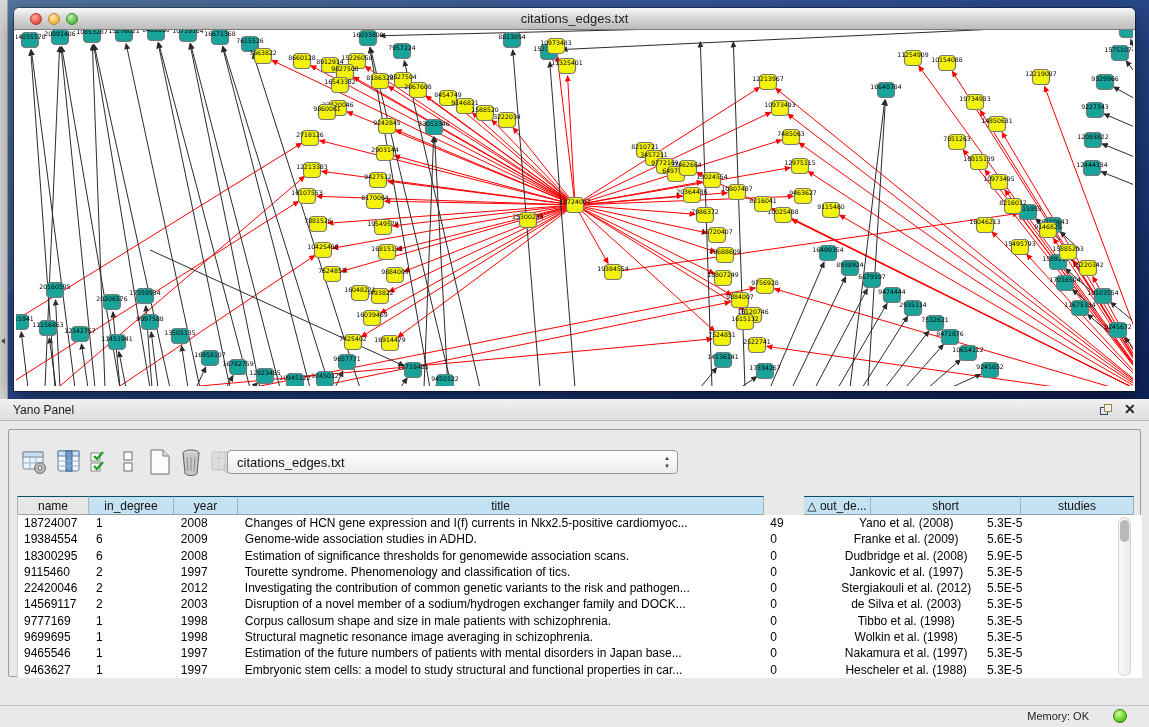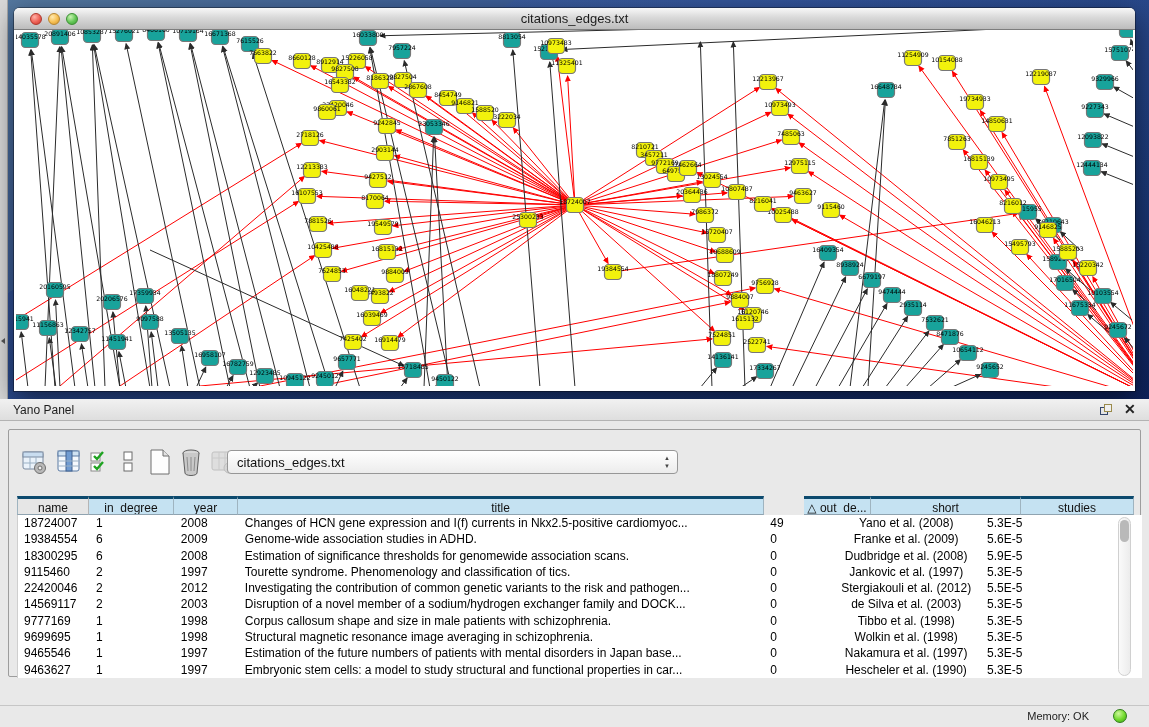--- a/index.html
+++ b/index.html
@@ -46,21 +46,21 @@
   .toolbar { position:absolute; left:0; top:0; width:100%; height:57px; }
   .tb-icon { position:absolute; top:18px; width:28px; height:28px; }
   .tb-icon svg { display:block; }
   .combo { position:absolute; left:218px; top:20px; width:451px; height:24px;
     border:1px solid #979797; border-radius:4px;
     background:linear-gradient(#ffffff,#ececec); font-size:13px; color:#111; }
   .combo-val { position:absolute; left:9px; top:4px; }
   .combo-step { position:absolute; right:7px; top:3px; font-size:6px; line-height:8px; color:#444; text-align:center; }
 
   .thead { position:absolute; left:8px; top:66px; height:19px; display:flex; }
-  .th { height:19px; border-top:3px solid #0c4a6e; border-bottom:1px solid #8fa3b0;
+  .th { height:19px; border-top:1px solid #0c4a6e; border-bottom:1px solid #8fa3b0;
     border-right:1px solid #9fb4c0; background:#c5e2f2; font-size:12px; color:#111;
     text-align:center; line-height:18px; overflow:hidden; white-space:nowrap; }
   .th:first-child { background:#e6e6e6; border-left:1px solid #9fb4c0; border-right:1px solid #b5b5b5;}
 
   .tbody { position:absolute; left:8px; top:85px; width:1077px; height:163px;
     background:#fff; border-left:1px solid #cfcfcf; overflow:hidden; }
   .tr { display:flex; height:16.3px; }
   .td { font-size:12px; color:#000; line-height:16px; white-space:nowrap; overflow:hidden; padding-left:6px; }
   .td.center { text-align:center; padding-left:0; }
   .tbody-fill { position:absolute; left:1085px; top:85px; width:48px; height:163px; background:#fff; }
@@ -697,21 +697,21 @@
             <div class="td" style="width: 67px;">0</div>
             <div class="td center" style="width: 150px;">Nakamura et al. (1997)</div>
             <div class="td" style="width: 113px;">5.3E-5</div>
           </div>
           <div class="tr">
             <div class="td" style="width: 72px;">9463627</div>
             <div class="td" style="width: 85px;">1</div>
             <div class="td" style="width: 64px;">1997</div>
             <div class="td" style="width: 526px;">Embryonic stem cells: a model to study structural and functional properties in car...</div>
             <div class="td" style="width: 67px;">0</div>
-            <div class="td center" style="width: 150px;">Hescheler et al. (1990)</div>
+            <div class="td center" style="width: 150px;">Hescheler et al. (1988)</div>
             <div class="td" style="width: 113px;">5.3E-5</div>
           </div>
         </div>
       <div class="tbody-fill"></div>
       <div class="vscroll">
         <div class="vthumb"></div>
       </div>
     </div>
 
   </div>

